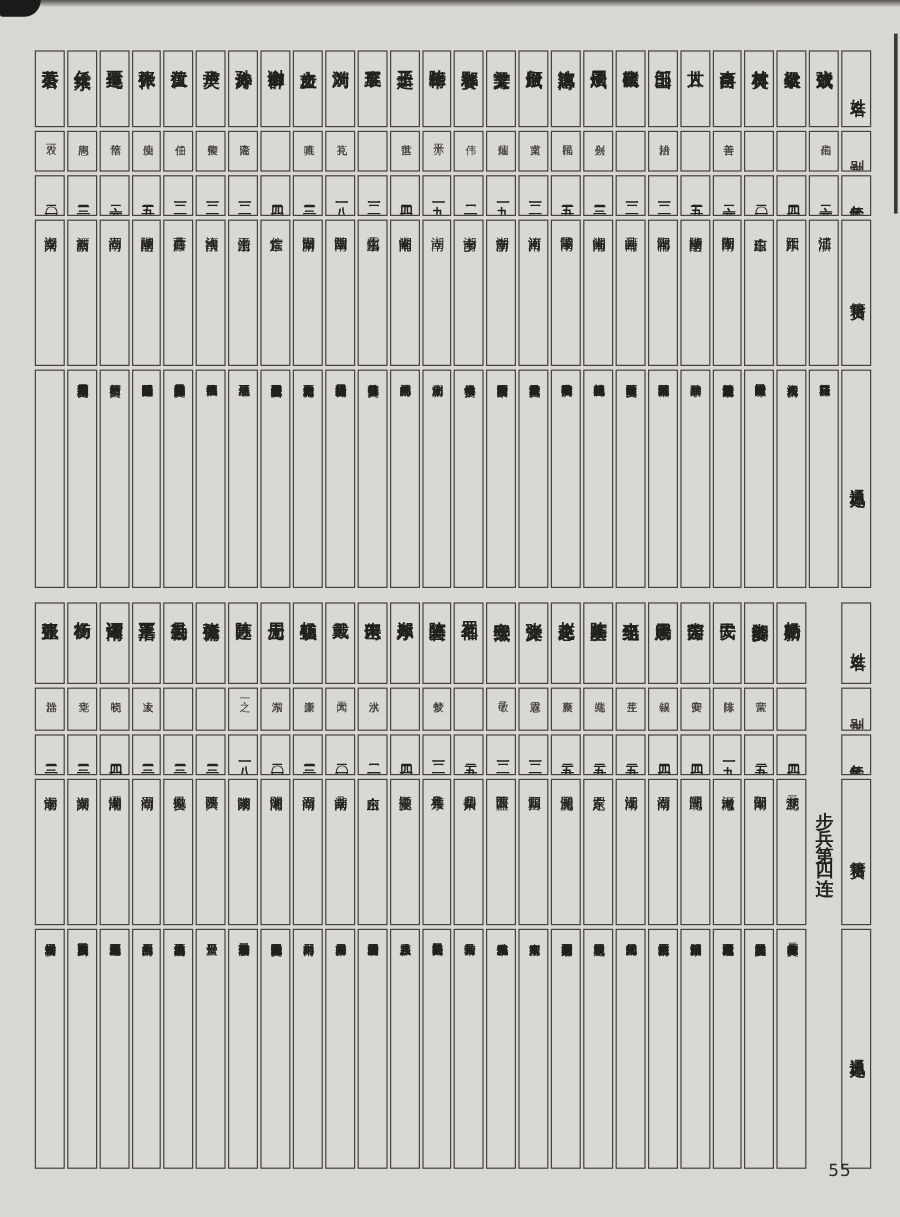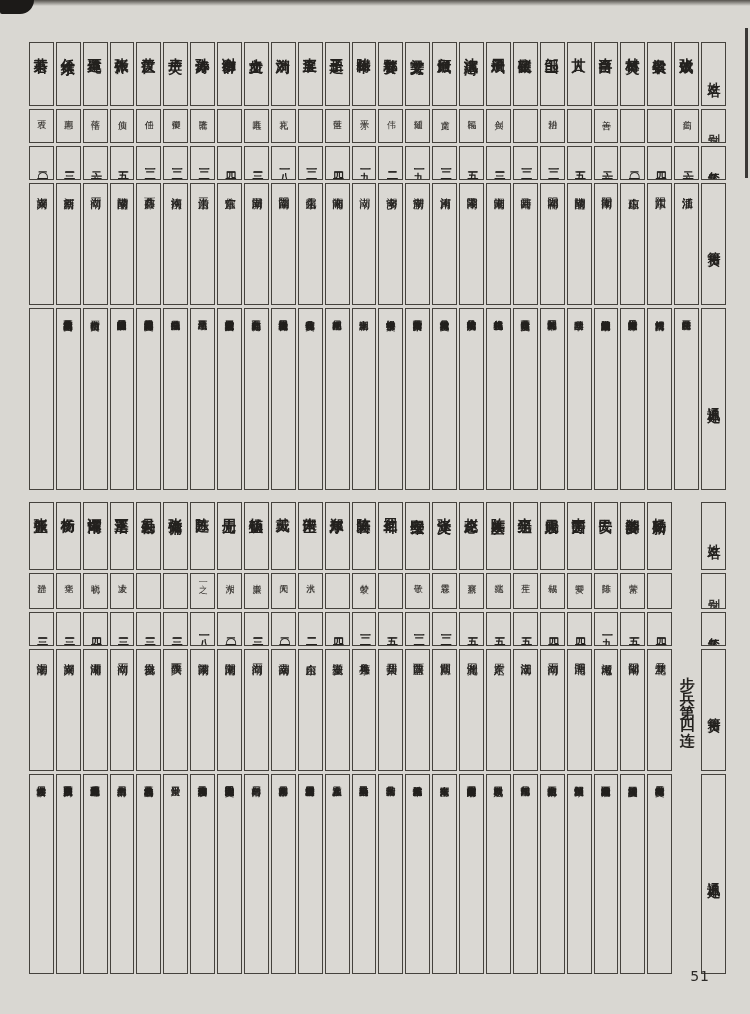--- a/index.html
+++ b/index.html
@@ -483,13 +483,13 @@
 
   <div class="col">
     <div class="cell name">张振亚</div>
     <div class="cell courtesy">治群</div>
     <div class="cell age">二三</div>
     <div class="cell native">湖南宁远</div>
     <div class="cell address">宁远保安墟周兴发转</div>
   </div>
 </div>
 
-<div class="page-number">51</div>
+<div class="page-number">55</div>
 
 </body></html>

